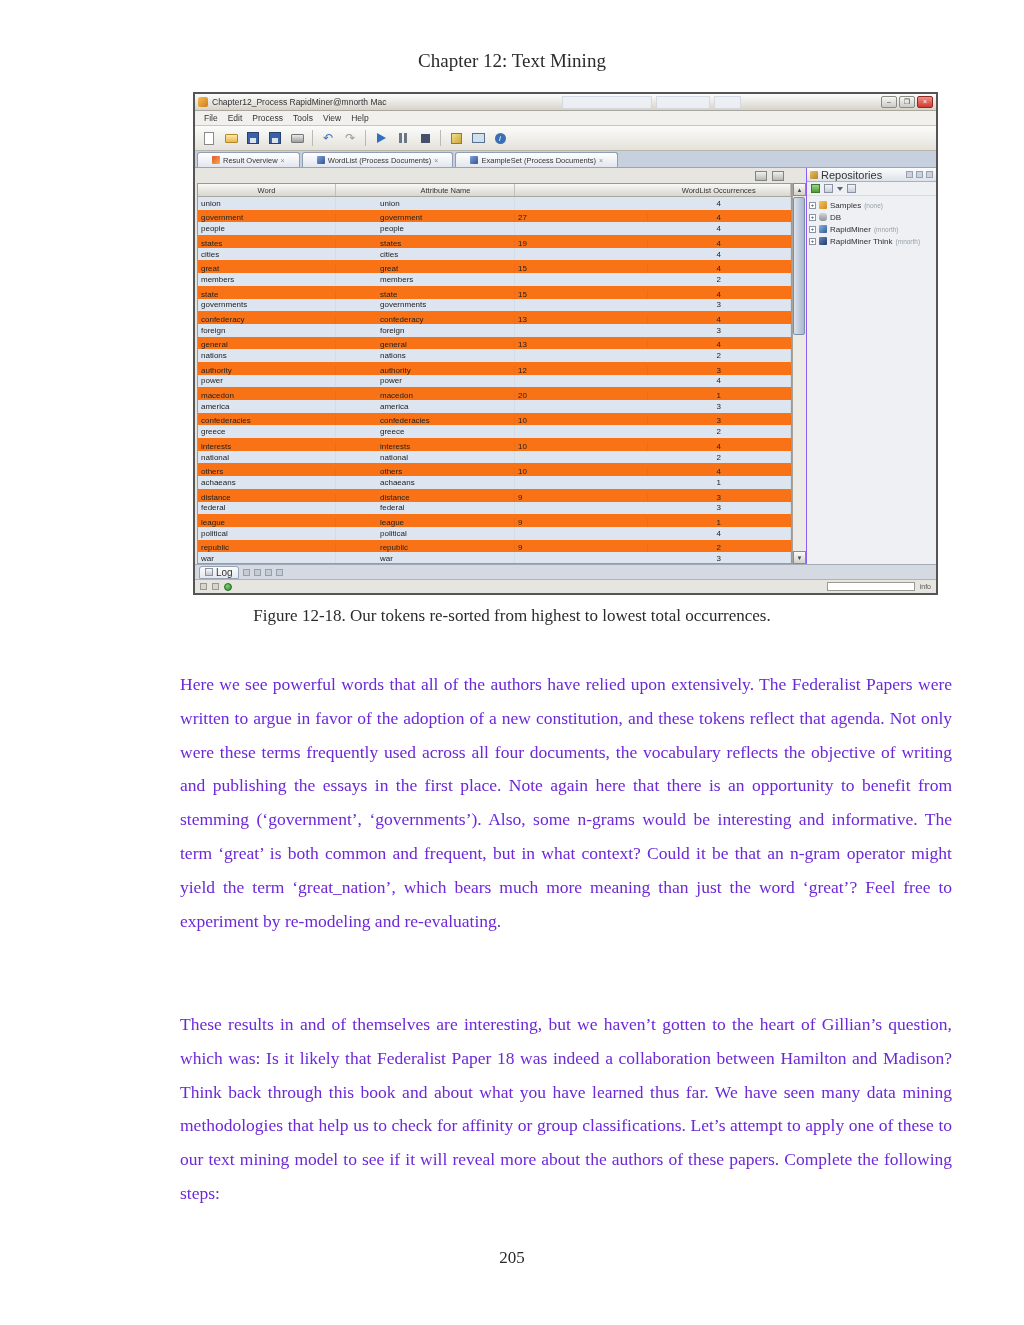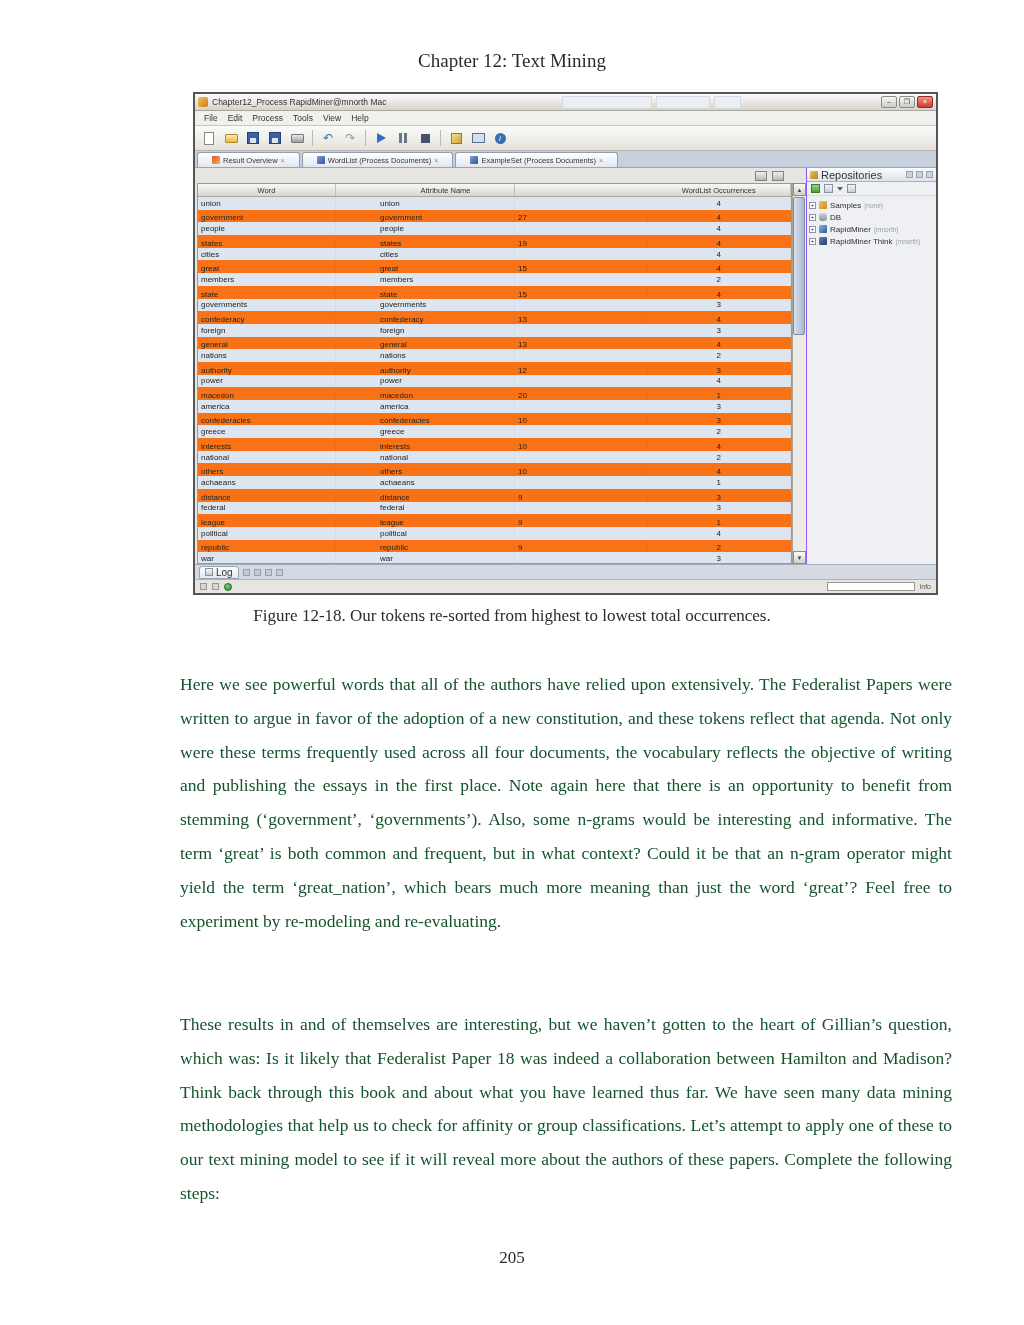--- a/index.html
+++ b/index.html
@@ -109,21 +109,21 @@
 
   .statusbar { height:14px; background:#e7e5df; border-top:1px solid #b5b2aa; display:flex; align-items:center;
     gap:5px; padding:0 5px; font-size:7px; color:#555; flex:0 0 auto; }
   .sctl { width:7px; height:7px; background:#d7d5cf; border:1px solid #9a988f; }
   .status-dot { width:8px; height:8px; border-radius:50%; background:radial-gradient(circle at 35% 30%, #7fd06a, #2e8f2e); border:1px solid #226b22; }
   .status-right { margin-left:auto; display:flex; align-items:center; gap:5px; }
   .status-box { width:88px; height:9px; background:#fff; border:1px solid #9a988f; }
 
   
   .caption { position:absolute; top:606px; left:0; width:100%; text-align:center; font-size:17px; color:#2b2b2b; }
-  .body-text { position:absolute; left:180px; width:772px; text-align:justify; font-size:17.5px; line-height:33.8px; color:#14532d; }
+  .body-text { position:absolute; left:180px; width:772px; text-align:justify; font-size:17.5px; line-height:33.8px; color:#6d28d9; }
   .p1 { top:668px; }
   .p2 { top:1008px; }
   .page-number { position:absolute; top:1248px; left:0; width:100%; text-align:center; font-size:17px; color:#2b2b2b; }
 </style>
 </head>
 <body>
 
 <div class="page">
 
   <div class="page-header">Chapter 12: Text Mining</div>

